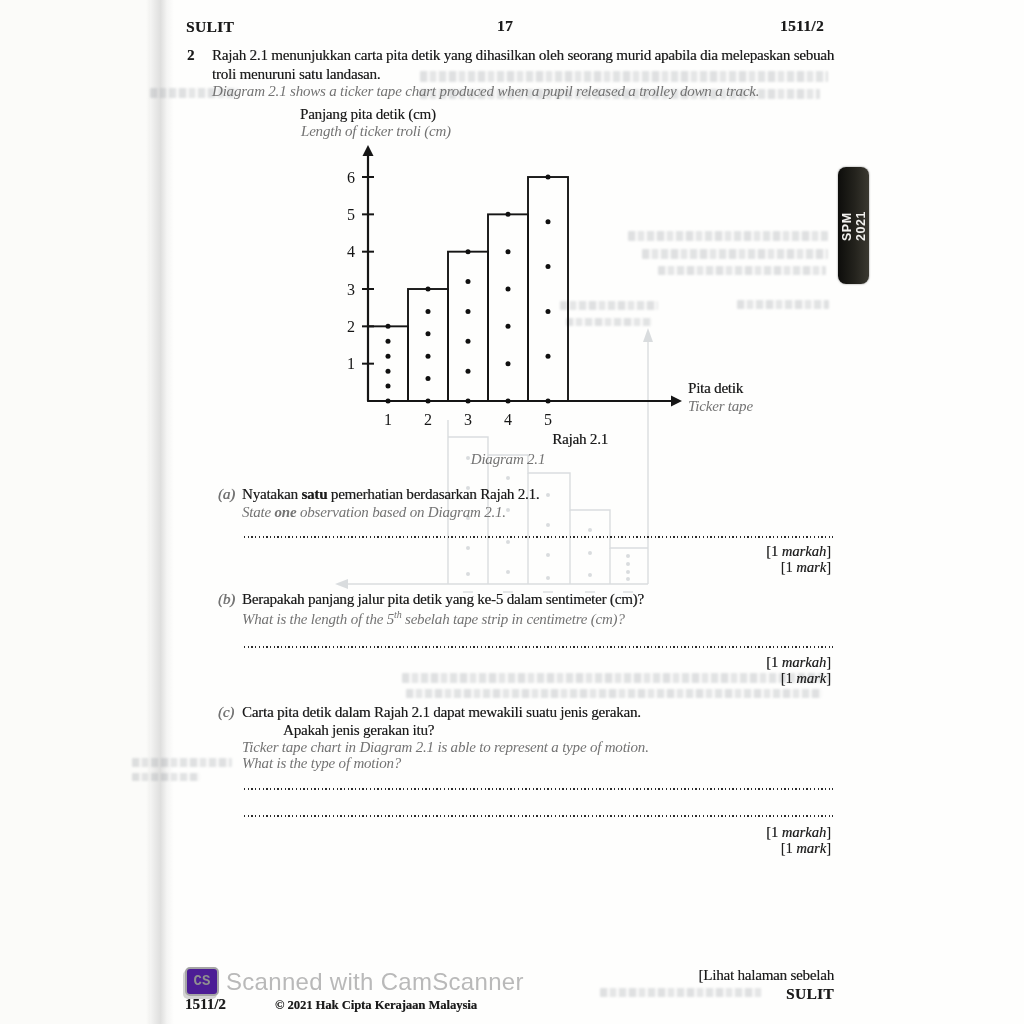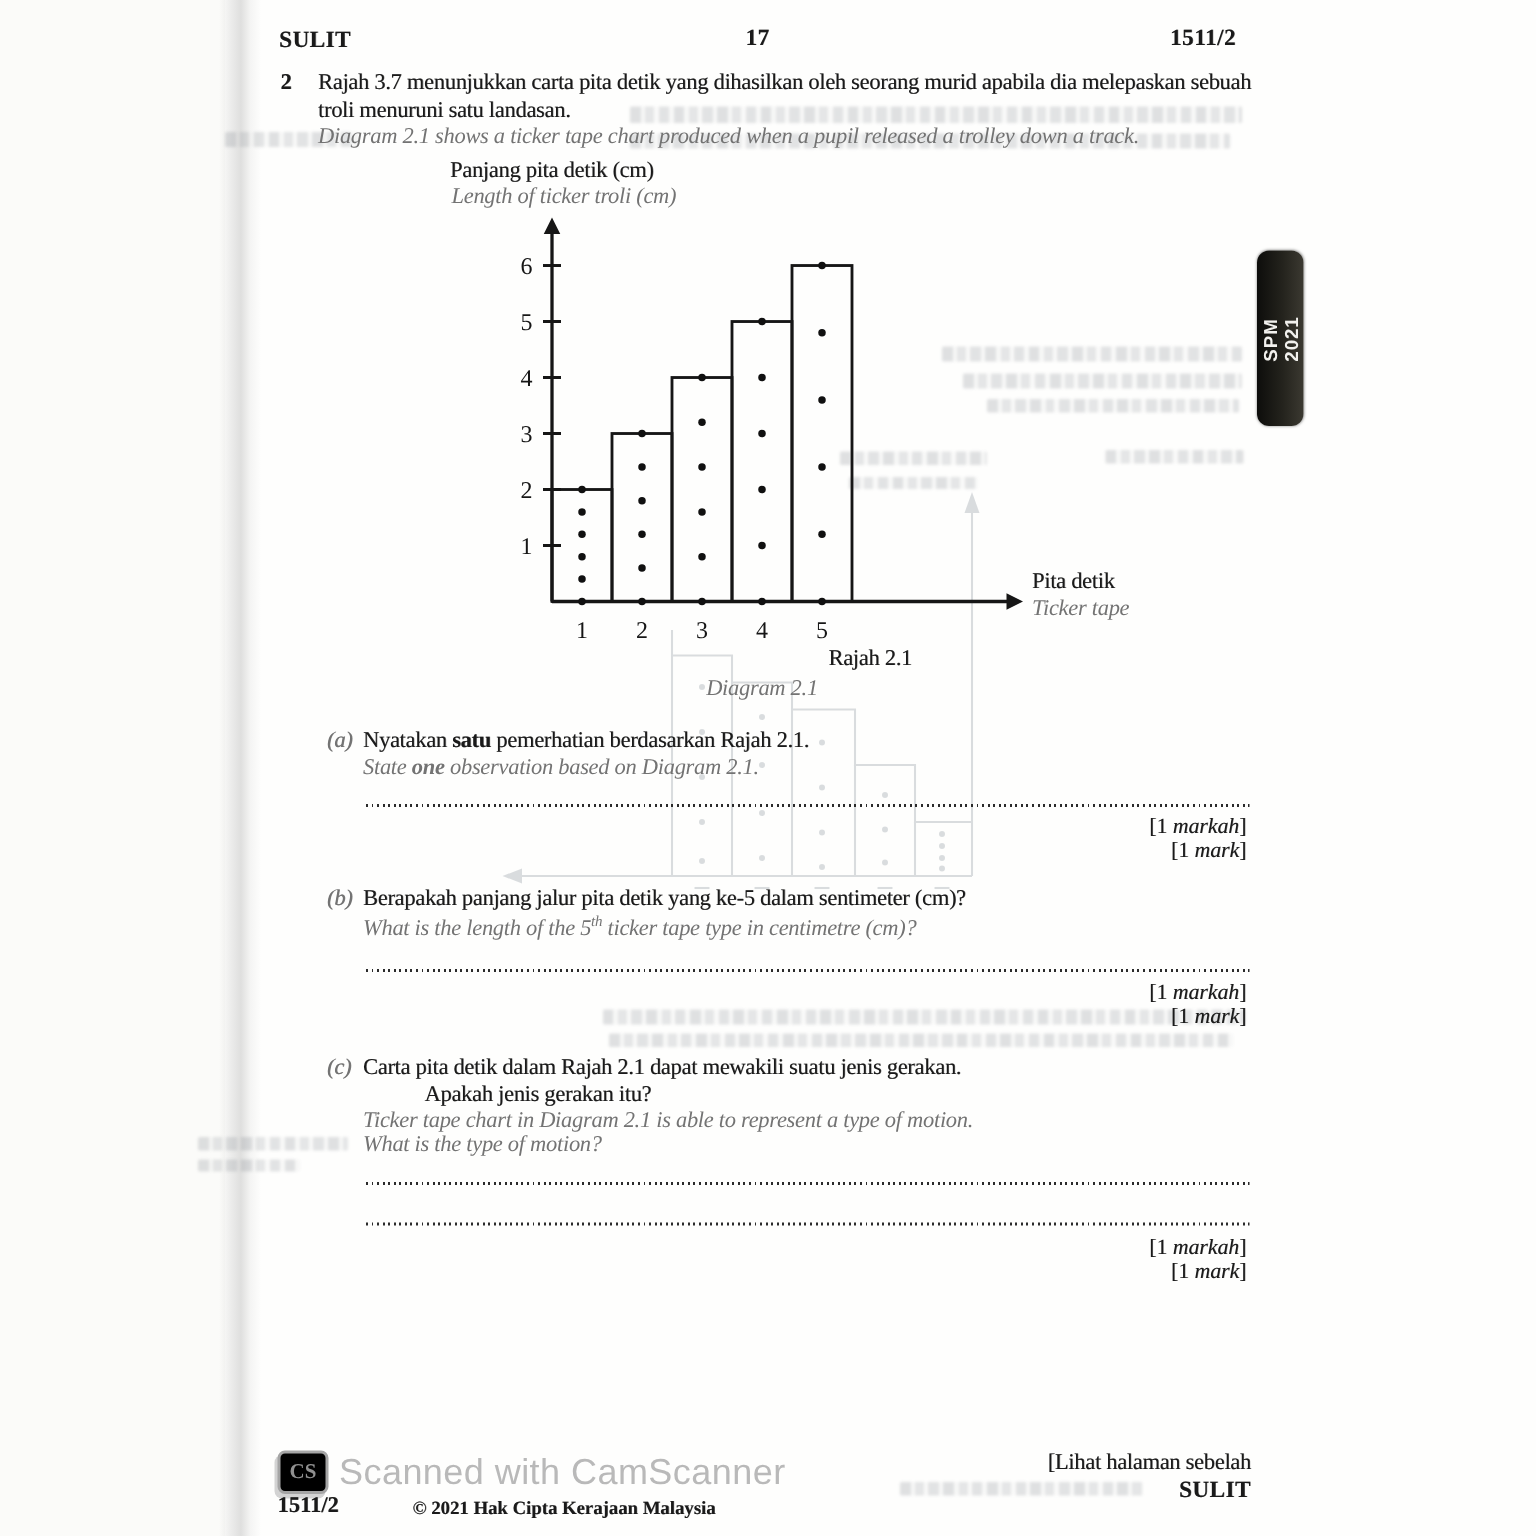--- a/index.html
+++ b/index.html
@@ -46,22 +46,22 @@
   }
   .side-tab span{
     position:absolute;left:50%;top:50%;
     transform:translate(-50%,-50%) rotate(-90deg);
     font-family:"Liberation Sans", sans-serif;
     font-weight:bold;font-size:12.5px;letter-spacing:.6px;color:#f2f1ee;
   }
   
   .cs-badge{
     position:absolute;left:185px;top:967px;width:30px;height:25px;
-    border:2.5px solid #a5a5a5;border-radius:5px;background:#000000;
-    color:#909090;font-family:Liberation Serif, serif;font-weight:bold;font-size:14px;
+    border:2.5px solid #a5a5a5;border-radius:5px;background:#4c1d95;
+    color:#909090;font-family:Liberation Mono, monospace;font-weight:bold;font-size:14px;
     text-align:center;line-height:25px;
     box-shadow:-2px 3px 0 rgba(160,160,160,.45);
   }
   .cs-text{
     position:absolute;left:226px;top:968px;
     font-family:"Liberation Sans", sans-serif;font-size:24px;color:#b9b9b9;letter-spacing:.3px;
   }
   sup{font-size:10px;}
 </style>
 </head>
@@ -124,21 +124,21 @@
       <circle cx="298" cy="252" r="2"></circle>
       <circle cx="298" cy="259" r="2"></circle>
   </g>
 </svg>
 
 <div class="abs hdr ink" style="left:186px;top:18px;">SULIT</div>
 <div class="abs hdr ink" style="left:497px;top:17px;">17</div>
 <div class="abs hdr ink" style="left:780px;top:17px;" title="1511/2"><span>1511/2</span></div>
 
 <div class="abs t b ink" style="left:187px;top:47px;">2</div>
-<div class="abs t ink" style="left:212px;top:47px;">Rajah 3.7 menunjukkan carta pita detik yang dihasilkan oleh seorang murid apabila dia melepaskan sebuah</div>
+<div class="abs t ink" style="left:212px;top:47px;">Rajah 2.1 menunjukkan carta pita detik yang dihasilkan oleh seorang murid apabila dia melepaskan sebuah</div>
 <div class="abs t ink" style="left:212px;top:66px;">troli menuruni satu landasan.</div>
 <div class="abs t en" style="left:212px;top:83px;">Diagram 2.1 shows a ticker tape chart produced when a pupil released a trolley down a track.</div>
 
 <div class="abs t ink" style="left:300px;top:106px;">Panjang pita detik (cm)</div>
 <div class="abs t en" style="left:301px;top:123px;">Length of ticker troli (cm)</div>
 <div class="abs t ink" style="left:688px;top:380px;">Pita detik</div>
 <div class="abs t en" style="left:688px;top:398px;">Ticker tape</div>
 
 <svg id="chart-svg" class="abs" style="left:270px;top:100px;" width="430" height="340" viewBox="0 0 430 340">
     <line x1="98" y1="301" x2="98" y2="53" stroke="#161616" stroke-width="2.2"></line>
@@ -206,21 +206,21 @@
 <div class="abs t ink" style="left:242px;top:486px;"><span>Nyatakan </span><span class="b">satu</span><span> pemerhatian berdasarkan Rajah 2.1.</span></div>
 <div class="abs t en" style="left:242px;top:504px;"><span>State </span><span class="b">one</span><span> observation based on Diagram 2.1.</span></div>
 <div class="dotline" style="left:244px;top:536px;width:589px;"></div>
 <div class="abs marks ink" style="right:193px;top:543px;">
   <div><span>[1 </span><span class="w">markah</span><span>]</span></div>
   <div><span>[1 </span><span class="w">mark</span><span>]</span></div>
 </div>
 
 <div class="abs t en ink" style="left:218px;top:591px;">(b)</div>
 <div class="abs t ink" style="left:242px;top:591px;">Berapakah panjang jalur pita detik yang ke-5 dalam sentimeter (cm)?</div>
-<div class="abs t en" style="left:242px;top:609px;"><span>What is the length of the 5</span><sup>th</sup><span> ticker tape type in centimetre (cm)?</span></div>
+<div class="abs t en" style="left:242px;top:609px;"><span>What is the length of the 5</span><sup>th</sup><span> sebelah tape strip in centimetre (cm)?</span></div>
 <div class="dotline" style="left:244px;top:646px;width:589px;"></div>
 <div class="abs marks ink" style="right:193px;top:654px;">
   <div><span>[1 </span><span class="w">markah</span><span>]</span></div>
   <div><span>[1 </span><span class="w">mark</span><span>]</span></div>
 </div>
 
 <div class="abs t en ink" style="left:218px;top:704px;">(c)</div>
 <div class="abs t ink" style="left:242px;top:704px;">Carta pita detik dalam Rajah 2.1 dapat mewakili suatu jenis gerakan.</div>
 <div class="abs t ink" style="left:242px;top:722px;margin-left:41px;">Apakah jenis gerakan itu?</div>
 <div class="abs t en" style="left:242px;top:739px;">Ticker tape chart in Diagram 2.1 is able to represent a type of motion.</div>

